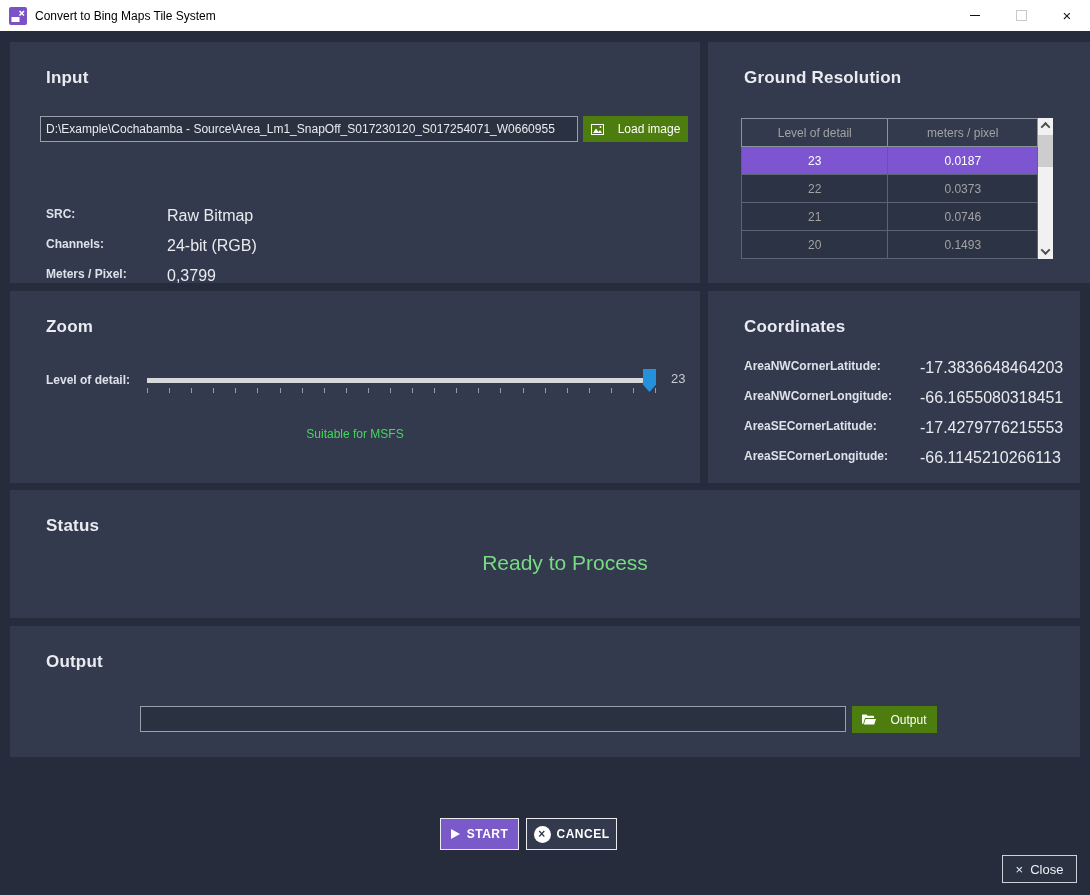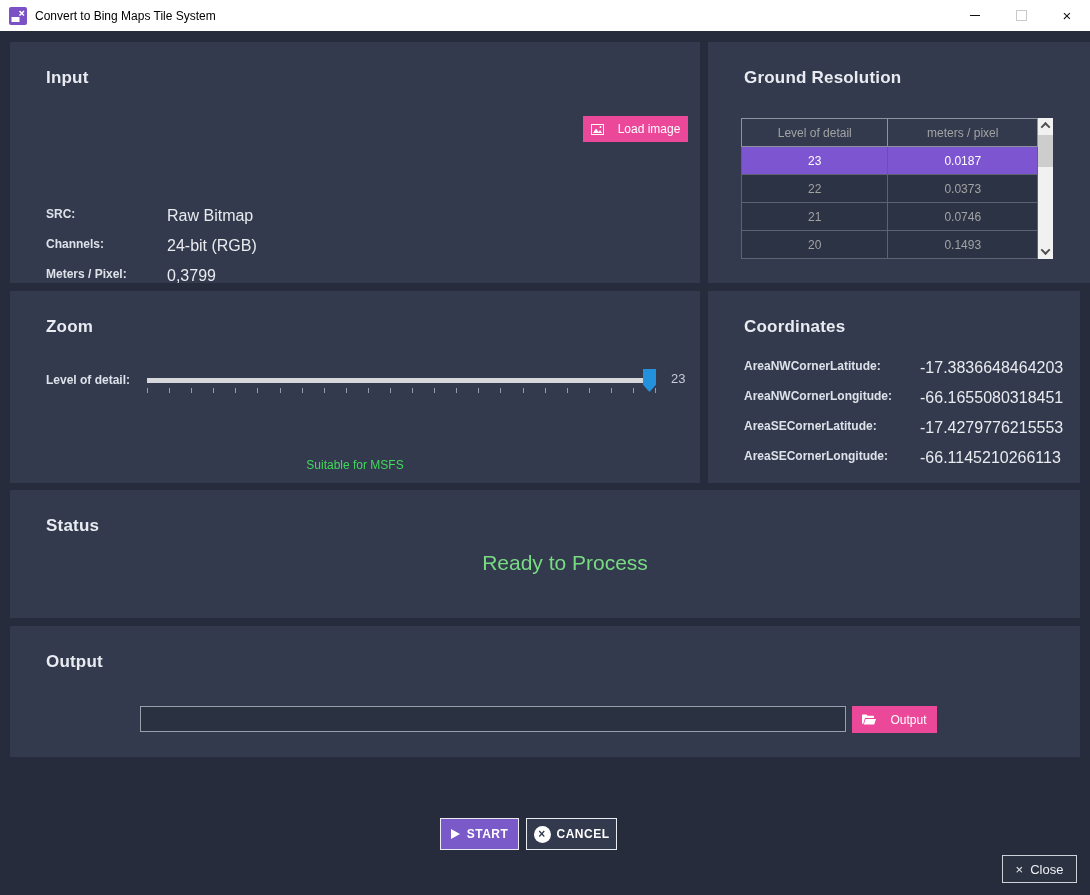--- a/index.html
+++ b/index.html
@@ -36,21 +36,21 @@
   
   .lbl{position:absolute;font-size:12px;font-weight:bold;color:#dde1e9;}
   .val{position:absolute;font-size:16px;color:#e9ebef;}
   
   .textbox{
     position:absolute;background:#2a3141;border:1px solid #9aa0ab;color:#e9ebef;
     font-size:12px;font-family:"Liberation Sans",sans-serif;padding:0 5px;box-sizing:border-box;
     white-space:nowrap;overflow:hidden;outline:none;
   }
   .btn-purple{
-    position:absolute;background:#ec4899;border:none;color:#fff;font-size:12px;
+    position:absolute;background:#4d7c0f;border:none;color:#fff;font-size:12px;
     font-family:"Liberation Sans",sans-serif;display:flex;align-items:center;justify-content:center;
     gap:14px;cursor:pointer;box-sizing:border-box;
   }
   
   .grid-wrap{position:absolute;left:33px;top:76px;width:312px;height:141px;display:flex;}
   table.grid{border-collapse:collapse;width:297px;table-layout:fixed;}
   table.grid th,table.grid td{
     border:1px solid #5c6375;font-size:12px;color:#a3a3a3;text-align:center;
     height:19px;padding:0;font-weight:normal;
   }
@@ -73,21 +73,21 @@
   .slider-track{position:absolute;left:137px;top:87px;width:509px;height:5px;background:#d6d8dc;cursor:pointer;}
   .slider-thumb{
     position:absolute;left:633px;top:78px;width:13px;height:23px;background:#2491dd;cursor:pointer;
     clip-path:polygon(0 0,100% 0,100% 68%,50% 100%,0 68%);
   }
   .slider-ticks{
     position:absolute;left:137px;top:97px;width:509px;height:5px;
     background:repeating-linear-gradient(to right,#959ba8 0,#959ba8 1px,transparent 1px,transparent 22.09px);
   }
   .slider-value{position:absolute;left:661px;top:80px;font-size:13px;color:#c7ccd5;}
-  .msfs-note{position:absolute;left:0;top:136px;width:690px;text-align:center;font-size:12px;color:#41d95c;margin-top:31px;}
+  .msfs-note{position:absolute;left:0;top:136px;width:690px;text-align:center;font-size:12px;color:#41d95c;}
   
   .status-msg{position:absolute;left:40px;top:61px;width:1030px;text-align:center;font-size:21px;color:#77db82;}
   
   .btn-start{
     position:absolute;left:440px;top:818px;width:79px;height:32px;background:#7a59c9;
     border:1px solid #e9ebf0;color:#fff;font-size:12px;font-weight:bold;letter-spacing:.5px;
     display:flex;align-items:center;justify-content:center;gap:7px;cursor:pointer;box-sizing:border-box;
     font-family:"Liberation Sans",sans-serif;
   }
   .btn-cancel{
@@ -126,20 +126,21 @@
         <span class="max-glyph"></span>
       </div>
     <div class="tb-btn">
         <span class="close-glyph">×</span>
       </div>
   </div>
 </div>
 
 <div class="panel" id="panel-input">
   <div class="panel-title">Input</div>
+  <input class="textbox" style="left: 30px; top: 74px; width: 538px; height: 26px;" type="text" value="D:\Example\Cochabamba - Source\Area_Lm1_SnapOff_S017230120_S017254071_W0660955">
   <button class="btn-purple" style="left:573px;top:74px;width:105px;height:26px;">
     <svg width="13" height="11" viewBox="0 0 13 11">
       <rect x="0.5" y="0.5" width="12" height="10" fill="none" stroke="#fff"></rect>
       <path d="M2 9 L5 4.5 L7.5 8 L9 6 L11 9 Z" fill="#fff"></path>
       <circle cx="9.5" cy="3" r="1" fill="#fff"></circle>
     </svg>
     <span>Load image</span>
   </button>
   <span class="lbl" style="left:36px;top:165px;">SRC:</span>
   <span class="val" style="left:157px;top:165px;">Raw Bitmap</span>

